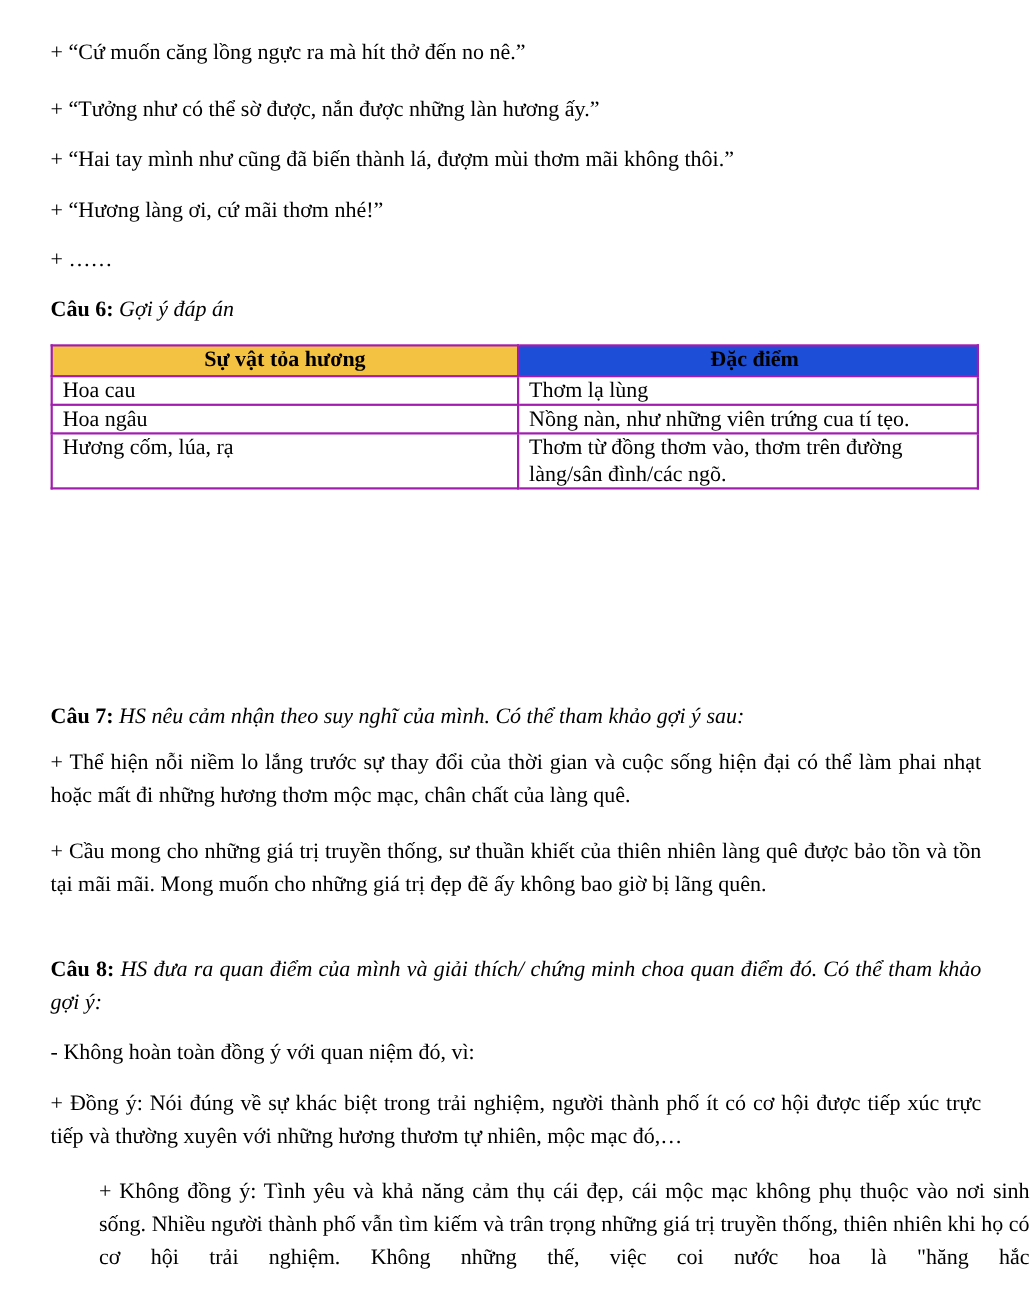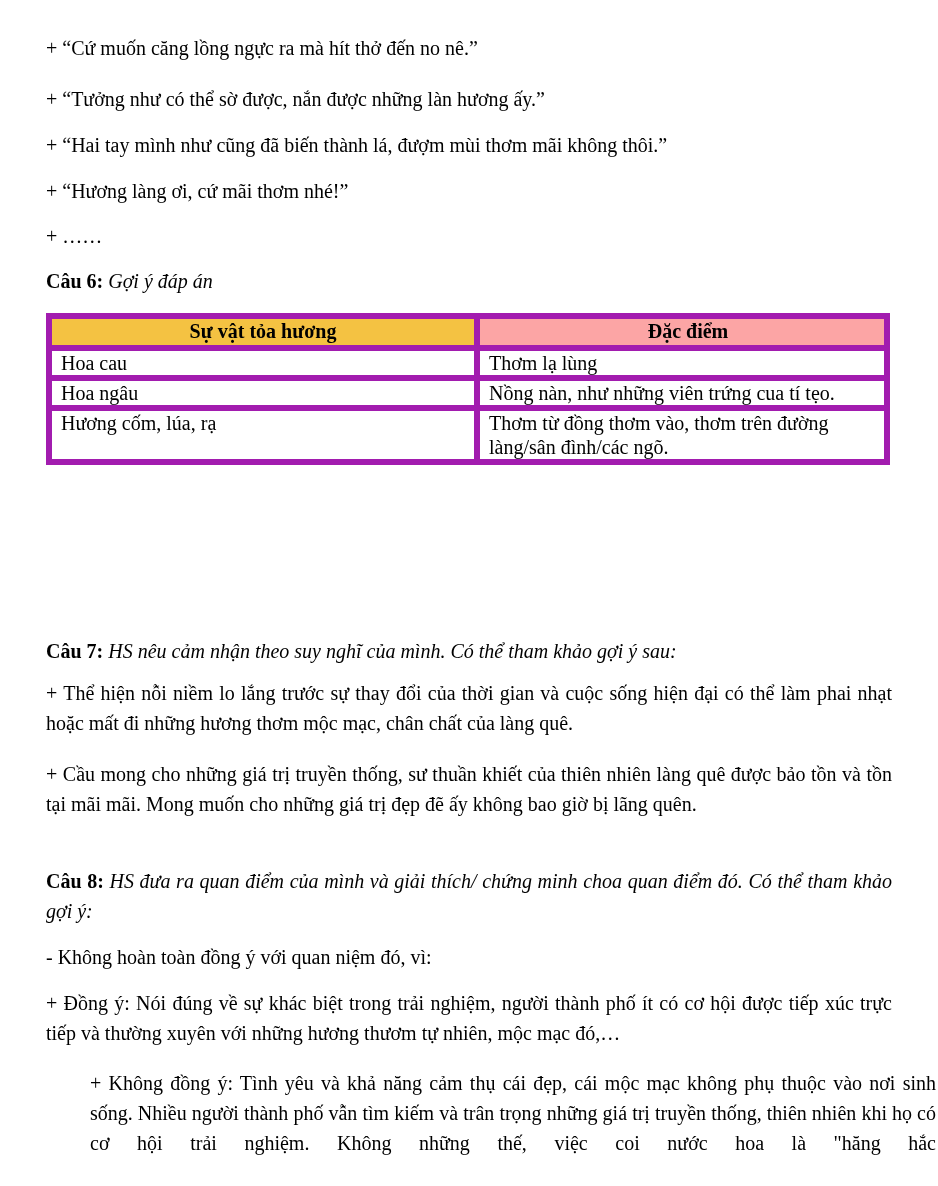--- a/index.html
+++ b/index.html
@@ -42,21 +42,21 @@
   table.hương {
     position: absolute;
     left: 0;
     top: 313px;
     width: 844px;
     border-collapse: collapse;
     font-size: 20px;
     line-height: 24px;
   }
   table.hương th, table.hương td {
-    border: 6px solid #a21caf;
+    border: 2px solid #a21caf;
     padding: 0 9px;
     vertical-align: top;
   }
   table.hương th {
     background: #F4C242;
     font-weight: bold;
     text-align: center;
     height: 26px;
   }
   table.hương td.c1 { width: 404px; }
@@ -74,21 +74,21 @@
 
   <div class="line" style="top:269px">
     <b>Câu 6:</b>
     <i>Gợi ý đáp án</i>
   </div>
 
   <table class="hương">
     <thead>
       <tr>
         <th style="background: rgb(244, 194, 66);">Sự vật tỏa hương</th>
-        <th style="background: #fca5a5; padding-left: 21px;">Đặc điểm</th>
+        <th style="background: #1d4ed8; padding-left: 21px;">Đặc điểm</th>
       </tr>
     </thead>
     <tbody>
       <tr>
         <td class="c1">Hoa cau</td>
         <td>Thơm lạ lùng</td>
       </tr>
       <tr>
         <td class="c1">Hoa ngâu</td>
         <td>Nồng nàn, như những viên trứng cua tí tẹo.</td>

